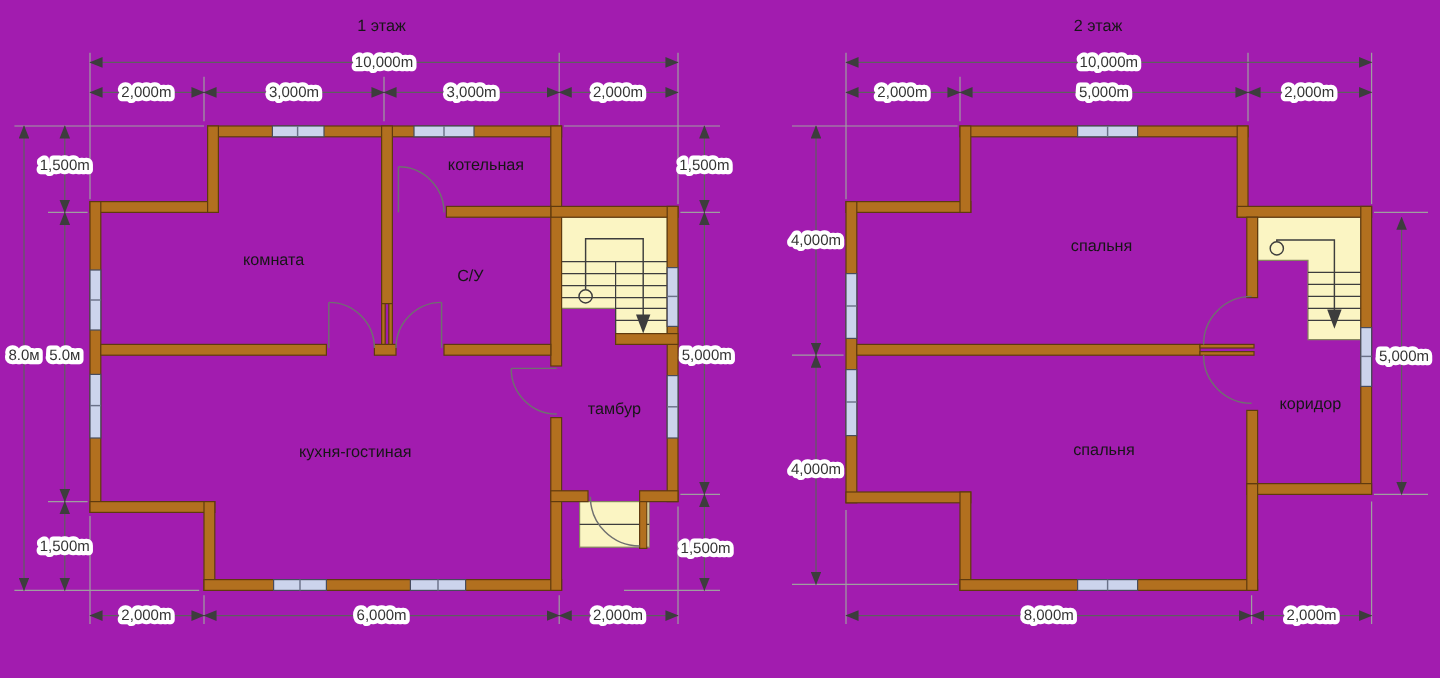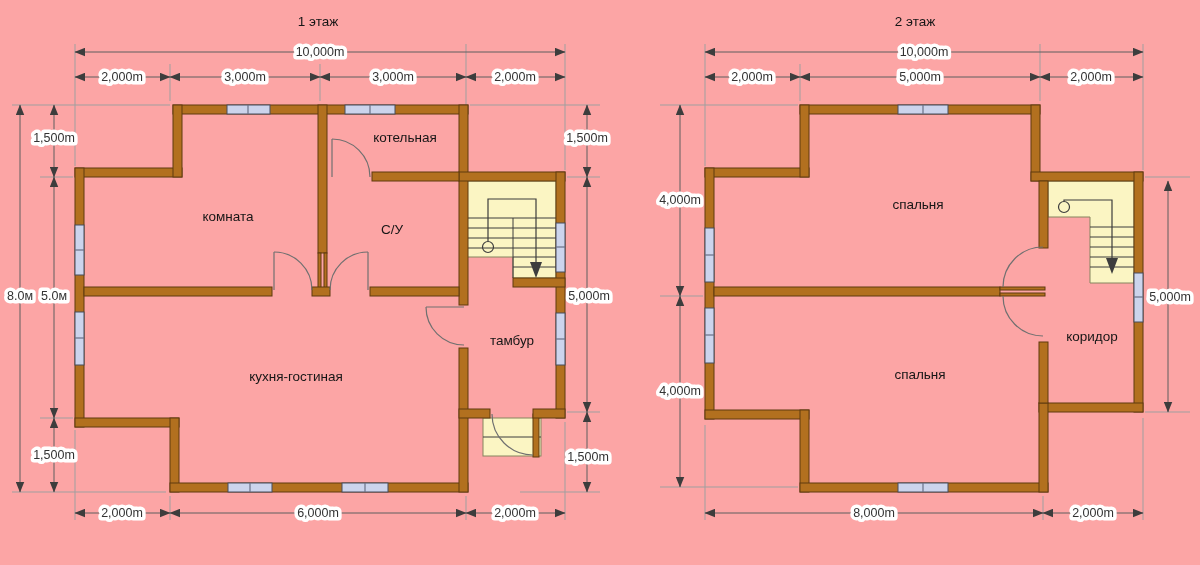--- a/index.html
+++ b/index.html
@@ -1,16 +1,16 @@
 <!DOCTYPE html>
 <html style="--wall: #b2701f; --wall-border: #5f3a0e; --window: #ccd4ec; --stair-area: #fbf5c3; --dim-line: #5f5f5f;"><head>
 <meta charset="utf-8">
 <style>
   html,body { margin:0; padding:0; background:#ffffff; }
-  .page { position:relative; width:1200px; height:565px; background:#fca5a5; overflow:hidden; }
+  .page { position:relative; width:1200px; height:565px; background:#a21caf; overflow:hidden; }
   svg text { font-family:"Liberation Sans", sans-serif; }
   .room-label  { font-size:13.5px; fill:#161616; text-anchor:middle; }
   .title-label { font-size:13.5px; fill:#161616; text-anchor:middle; }
   .dim-label   { font-size:12.5px; fill:#333333; text-anchor:middle;
                  paint-order:stroke; stroke:#ffffff; stroke-width:7px; stroke-linejoin:round; }
   .wall        { fill:var(--wall,#b2701f); stroke:var(--wall-border,#5f3a0e); stroke-width:1; }
   .window      { fill:var(--window,#ccd4ec); stroke:#474c5e; stroke-width:1; }
   .window-divider { stroke:#6a7188; stroke-width:1.2; }
   .stair-area  { fill:var(--stair-area,#fbf5c3); stroke:#85855f; stroke-width:1; }
   .tread       { stroke:#3d3d3d; stroke-width:1; }

